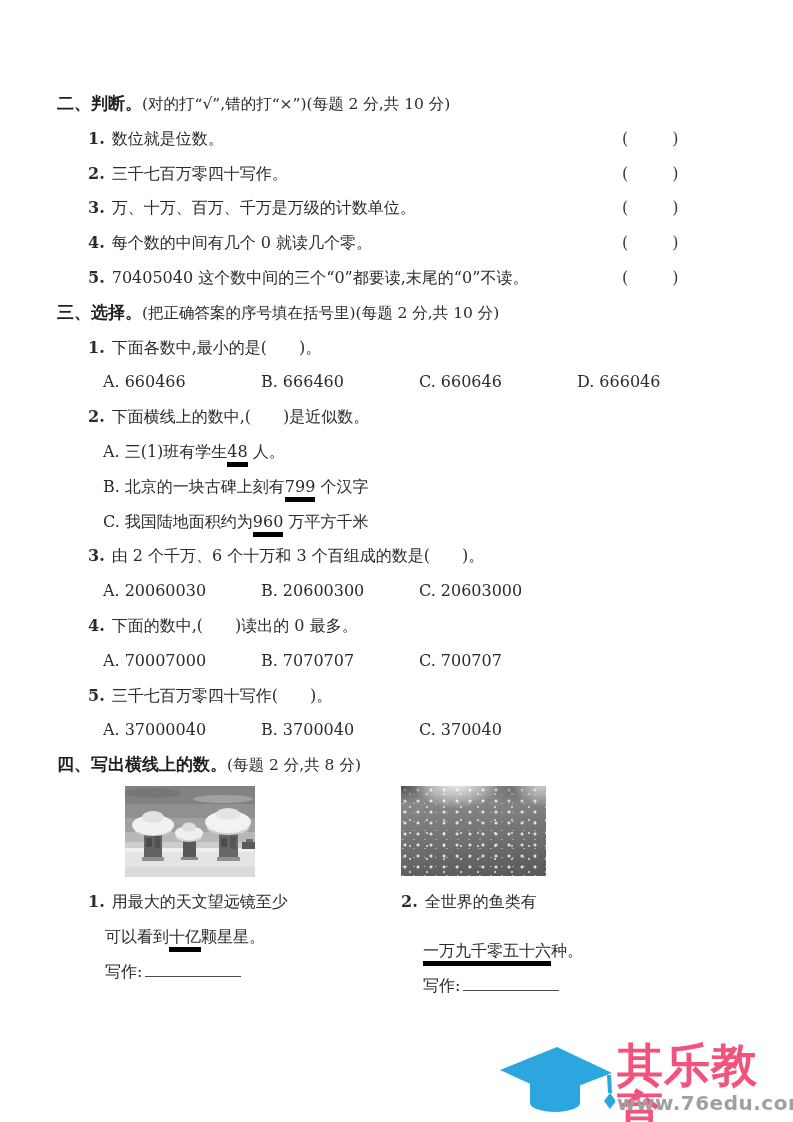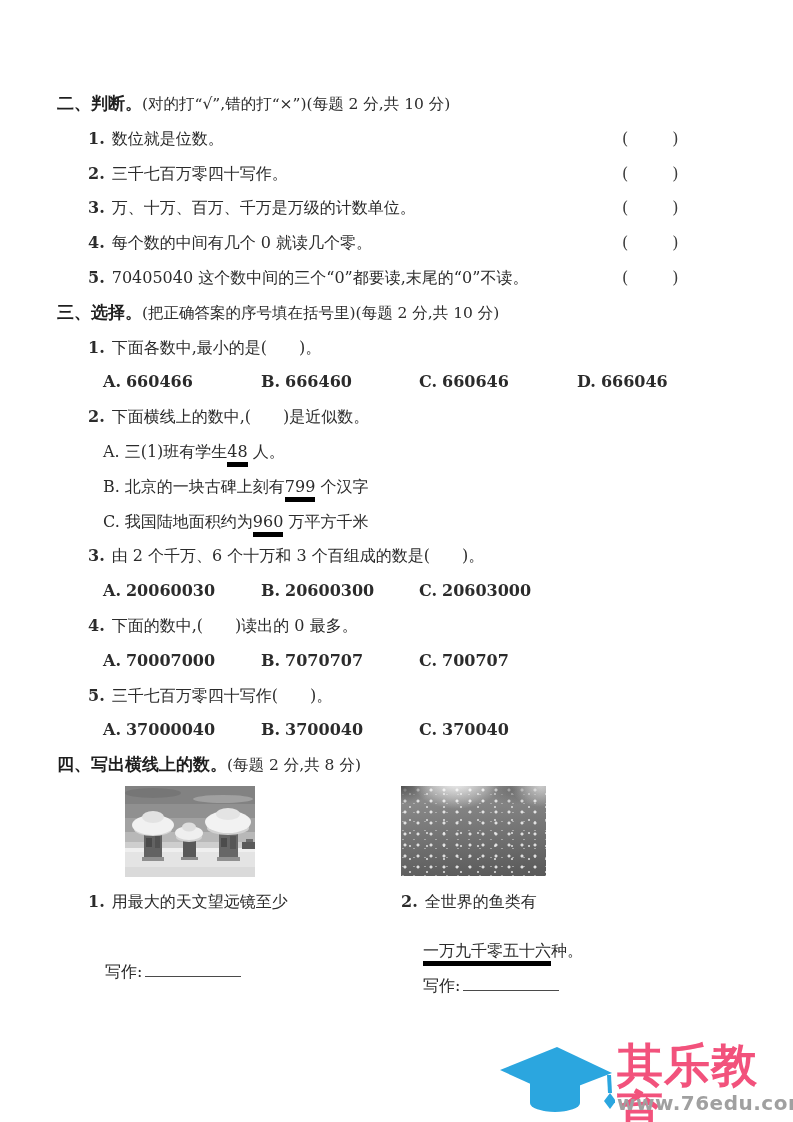--- a/index.html
+++ b/index.html
@@ -9,21 +9,21 @@
     font-family:"DejaVu Serif","Liberation Serif",serif;
   }
   .sheet { position:absolute; top:83px; left:57px; width:700px; }
   .row { position:relative; height:34.8px; line-height:41px; font-size:16px; white-space:nowrap; }
   .sec-head .hno, .sec-head .htitle {
     font-weight:bold; font-size:17px; color:#1e1e1e;
     font-family:"DejaVu Sans","Liberation Sans",sans-serif;
   }
   .sec-head .hnote { font-size:15.5px; }
   .item { padding-left:31px; }
-  .opts { padding-left:46px;font-weight:bold; }
+  .opts { padding-left:46px; }
   .optline { padding-left:46px; }
   .opt { display:inline-block; width:158px; }
   .opt:last-child { width:auto; }
   .num { font-weight:bold; margin-right:7px; }
   .olabel { margin-right:5px; }
   .bracket { position:absolute; left:565px; top:0; letter-spacing:4px; color:#3c3c3c; }
   .u { border-bottom:5px solid #000000; padding-bottom:1px; }
   .blank { display:inline-block; width:96px; height:1.05em; border-bottom:1px solid #4a4a4a; margin-left:3px; vertical-align:baseline; }
   .photo-row { position:relative; height:98px; }
   .photo { position:absolute; top:7px; }
@@ -172,20 +172,21 @@
         <ellipse cx="103" cy="28" rx="12" ry="6" fill="#e4e4e4"></ellipse>
       </svg>
       <div class="photo photo-fish"></div>
     </div>
 
     <div class="four-row four-first">
       <span class="c1a"><span class="num">1.</span><span>用最大的天文望远镜至少</span></span>
       <span class="c2"><span class="num">2.</span><span>全世界的鱼类有</span></span>
     </div>
     <div class="four-row">
+      <span class="c1b"><span>可以看到</span><span class="u">十亿</span><span>颗星星。</span></span>
       <span class="c2b"><span class="u">一万九千零五十六</span><span>种。</span></span>
     </div>
     <div class="four-row">
       <span class="c1b"><span>写作:</span><span class="blank"></span></span>
       <span class="c2b"><span>写作:</span><span class="blank"></span></span>
     </div>
 
   </div>
 
   <div class="logo">

